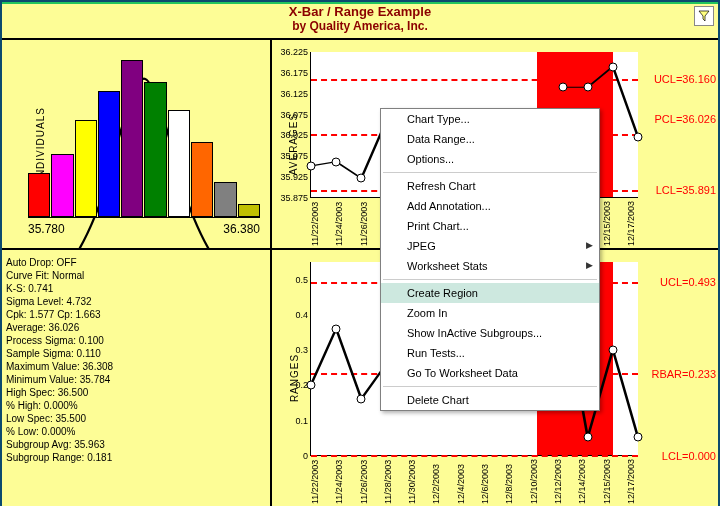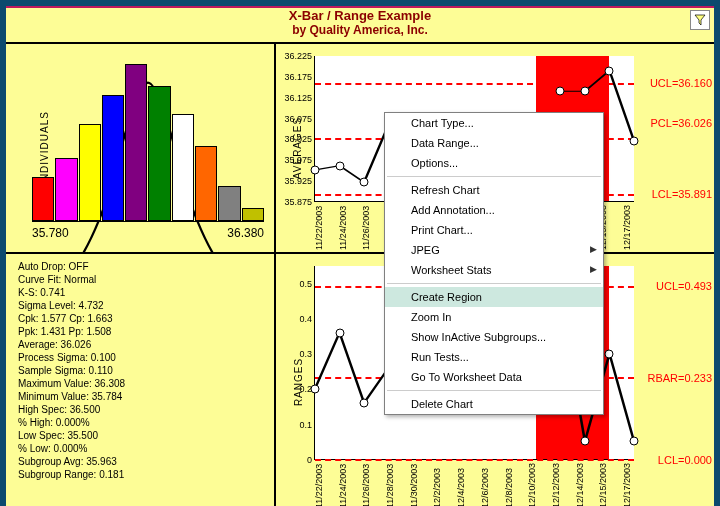--- a/index.html
+++ b/index.html
@@ -1,16 +1,16 @@
 <!DOCTYPE html>
 <html><head>
 <meta charset="utf-8">
 <style>
 html,body{margin:0;padding:0;font-family:Arial,Helvetica,sans-serif;font-size:11px;background:#fff}
-.root{width:720px;height:506px;border:6px solid #0c4a6e;box-sizing:border-box;position:relative;background:#be185d}
+.root{width:720px;height:506px;border:2px solid #0c4a6e;box-sizing:border-box;position:relative;background:#22c55e}
 .titlebar{height:34px;border-bottom:2px solid #000;text-align:center;color:#8B0000;font-weight:bold;position:relative;background:#fdfd96}
 .titlebar .t1{font-size:13px;margin-top:2px}
 .titlebar .t2{font-size:12px}
 .filter-icon{position:absolute;top:2px;right:4px;width:18px;height:18px;border:1px solid #888;background:#fff;display:flex;align-items:center;justify-content:center}
 .grid{display:grid;grid-template-columns:270px 1fr;grid-template-rows:210px 1fr;height:466px}
 .cell{border:2px solid #000;border-top:none;border-left:none;position:relative;background:#fdfd96;overflow:hidden}
 .cell:nth-child(2n){border-right:none}
 .cell:nth-child(3),.cell:nth-child(4){border-bottom:none}
 .vlabel{position:absolute;left:2px;top:50%;transform:translateY(-50%) rotate(-90deg);transform-origin:center;font-size:10px;letter-spacing:1px;white-space:nowrap}
 .histo{position:absolute;left:26px;top:20px;right:10px;bottom:30px;border-bottom:1px solid #000}
@@ -20,21 +20,21 @@
 .curve{position:absolute;left:0;right:0;top:0;bottom:0;pointer-events:none}
 .chart{position:absolute;left:38px;top:12px;right:80px;bottom:50px;background:#fff;border-left:1px solid #000;border-bottom:1px solid #000}
 .chart .red{position:absolute;background:#f00}
 .dashline{position:absolute;left:0;right:0;border-top:2px dashed #f00}
 .limlab{position:absolute;right:2px;font-size:11px;color:#f00;white-space:nowrap}
 .yticks{position:absolute;left:20px;top:12px;bottom:50px;width:16px;font-size:9px;color:#000;text-align:right}
 .ytick{position:absolute;right:0;transform:translateY(-50%)}
 .xticks{position:absolute;left:38px;right:80px;bottom:2px;height:46px;display:flex;justify-content:space-between}
 .xtick{width:12px;font-size:9px;writing-mode:vertical-rl;transform:rotate(180deg);text-align:left}
 .pt{position:absolute;width:7px;height:7px;border-radius:50%;background:#fff;border:1px solid #000;transform:translate(-50%,-50%)}
-.stats{padding:6px 12px;font-size:10px;line-height:13px}
+.stats{padding:6px 4px;font-size:10px;line-height:13px}
 .menu{position:absolute;left:378px;top:106px;width:218px;background:#fff;border:1px solid #808080;box-shadow:2px 2px 4px rgba(0,0,0,.3);z-index:100;font-size:11px}
 .menu .mi{padding:4px 26px 4px 26px;position:relative;cursor:default}
 .menu .mi.sel{background:#cde8df}
 .menu .sep{margin:3px 2px;border-top:1px solid #ccc}
 .menu .sub::after{content:"▶";position:absolute;right:6px;font-size:9px;color:#333}
 svg.poly{position:absolute;left:0;top:0;width:100%;height:100%;pointer-events:none}
 </style>
 </head>
 <body>
 
@@ -127,21 +127,20 @@
         <div class="limlab" style="top: 144px;">LCL=35.891</div>
       </div>
 
     <div class="cell">
       <div class="stats" id="stats">
           <div>Auto Drop: OFF</div>
           <div>Curve Fit: Normal</div>
           <div>K-S: 0.741</div>
           <div>Sigma Level: 4.732</div>
           <div>Cpk: 1.577  Cp: 1.663</div>
-          <div>Ppk: 1.431  Pp: 1.508</div>
           <div>Average: 36.026</div>
           <div>Process Sigma: 0.100</div>
           <div>Sample Sigma: 0.110</div>
           <div>Maximum Value: 36.308</div>
           <div>Minimum Value: 35.784</div>
           <div>High Spec: 36.500</div>
           <div>% High: 0.000%</div>
           <div>Low Spec: 35.500</div>
           <div>% Low: 0.000%</div>
           <div>Subgroup Avg: 35.963</div>

